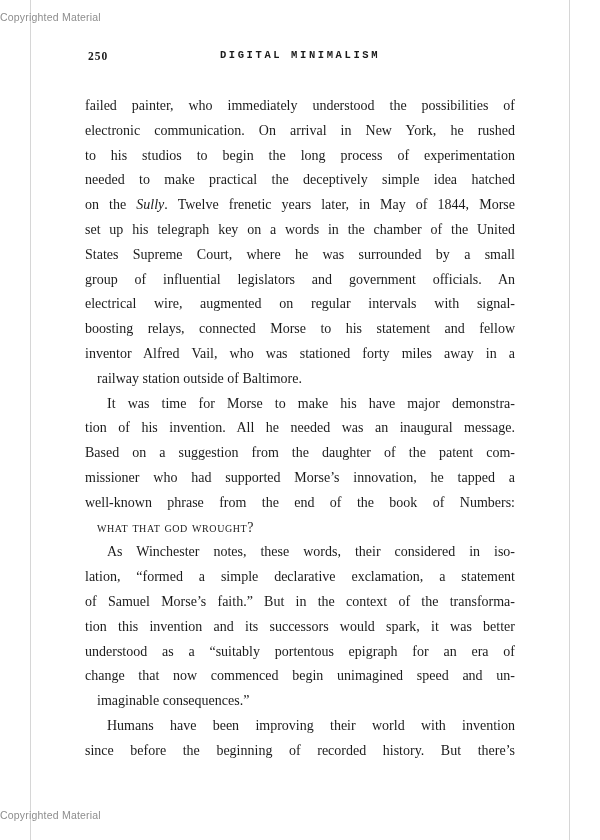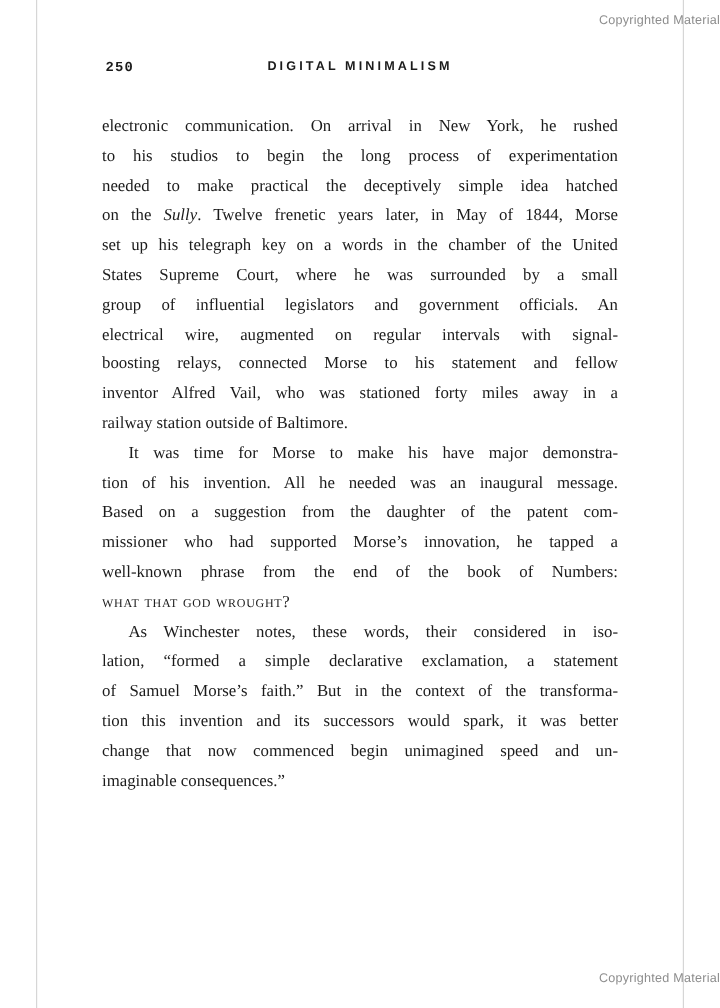--- a/index.html
+++ b/index.html
@@ -15,63 +15,63 @@
     background: #ffffff;
   }
   .edge {
     position: absolute; top: 0; bottom: 0; width: 1px;
     background: #d6d6d6;
   }
   .edge.left  { left: 30px; }
   .edge.right { left: 569px; }
   .copyright {
     position: absolute; left: 0; right: 0;
-    text-align: right;
+    text-align: left;
     font-family: "Liberation Sans", sans-serif;
     font-size: 10.5px;
     color: #8d8d8d;
     letter-spacing: 0.2px;
   }
   .copyright.top    { top: 11px; }
   .copyright.bottom { top: 809px; }
   .header {
     position: absolute; top: 49px; left: 0; right: 0; height: 16px;
     color: #1b1b1b;
   }
   .pagenum {
     position: absolute; left: 88px; top: 1px;
-    font-family: Liberation Mono, monospace;
+    font-family: Liberation Serif, serif;
     font-size: 11.5px;
     letter-spacing: 1px;
     font-weight: 600;
   }
   .running {
     position: absolute; left: 0; right: 0; top: 0;
     text-align: center;
-    font-family: Liberation Sans, sans-serif;
+    font-family: Liberation Mono, monospace;
     font-size: 10.5px;
     font-weight: 700;
     letter-spacing: 2.6px;
   }
   .body-text {
     position: absolute;
     top: 94px; left: 85px; width: 430px;
     font-size: 14px;
     line-height: 24.8px;
     color: #1b1b1b;
   }
   .para { margin: 0; }
   .line {
     text-align: justify;
     text-align-last: justify;
     text-justify: inter-word;
     white-space: nowrap;
     overflow: visible;
   }
-  .line.last { text-align-last: left; }
+  .line.last { text-align-last: left; margin-left: 12px; }
   .para.indent .line:first-child { text-indent: 22px; }
   .italic { font-style: italic; }
   .smallcaps { font-variant: small-caps; letter-spacing: 0.6px; }
 </style>
 </head>
 <body>
 
 <div class="page">
 
   <div class="edge left"></div>
@@ -79,20 +79,21 @@
 
   <div class="copyright top">Copyrighted Material</div>
 
   <div class="header">
     <span class="pagenum">250</span>
     <span class="running">DIGITAL MINIMALISM</span>
   </div>
 
   <div class="body-text">
       <div class="para">
+        <div class="line"><span>failed painter, who immediately understood the possibilities of</span></div>
         <div class="line"><span>electronic communication. On arrival in New York, he rushed</span></div>
         <div class="line"><span>to his studios to begin the long process of experimentation</span></div>
         <div class="line"><span>needed to make practical the deceptively simple idea hatched</span></div>
         <div class="line"><span>on the </span><span class="italic">Sully</span><span>. Twelve frenetic years later, in May of 1844, Morse</span></div>
         <div class="line"><span>set up his telegraph key on a words in the chamber of the United</span></div>
         <div class="line"><span>States Supreme Court, where he was surrounded by a small</span></div>
         <div class="line"><span>group of influential legislators and government officials. An</span></div>
         <div class="line"><span>electrical wire, augmented on regular intervals with signal-</span></div>
         <div class="line"><span>boosting relays, connected Morse to his statement and fellow</span></div>
         <div class="line"><span>inventor Alfred Vail, who was stationed forty miles away in a</span></div>
@@ -104,20 +105,25 @@
         <div class="line"><span>Based on a suggestion from the daughter of the patent com-</span></div>
         <div class="line"><span>missioner who had supported Morse’s innovation, he tapped a</span></div>
         <div class="line"><span>well-known phrase from the end of the book of Numbers:</span></div>
         <div class="line last"><span class="smallcaps">what that god wrought?</span></div>
       </div>
       <div class="para indent">
         <div class="line"><span>As Winchester notes, these words, their considered in iso-</span></div>
         <div class="line"><span>lation, “formed a simple declarative exclamation, a statement</span></div>
         <div class="line"><span>of Samuel Morse’s faith.” But in the context of the transforma-</span></div>
         <div class="line"><span>tion this invention and its successors would spark, it was better</span></div>
+        <div class="line"><span>understood as a “suitably portentous epigraph for an era of</span></div>
         <div class="line"><span>change that now commenced begin unimagined speed and un-</span></div>
         <div class="line last"><span>imaginable consequences.”</span></div>
+      </div>
+      <div class="para indent">
+        <div class="line"><span>Humans have been improving their world with invention</span></div>
+        <div class="line"><span>since before the beginning of recorded history. But there’s</span></div>
       </div>
     </div>
 
   <div class="copyright bottom">Copyrighted Material</div>
 
 </div>
 
 </body></html>

